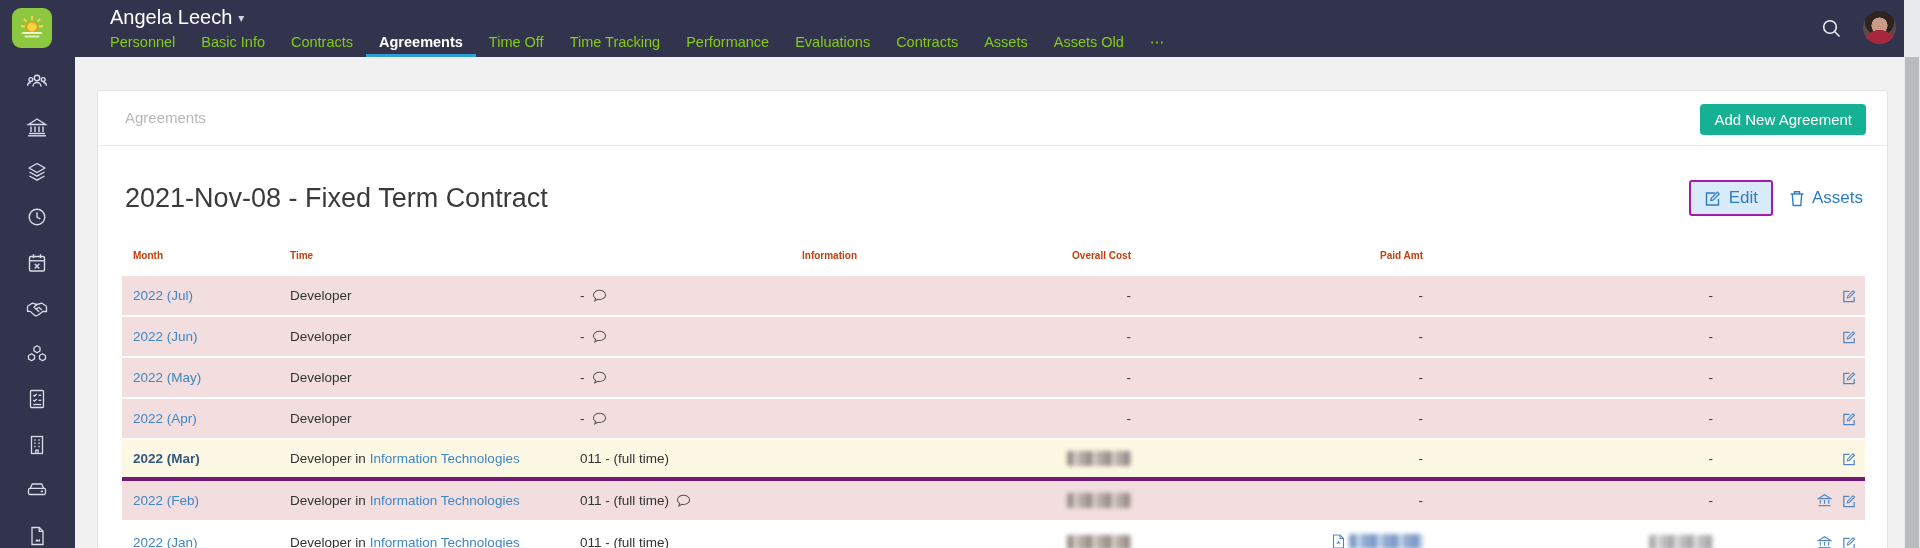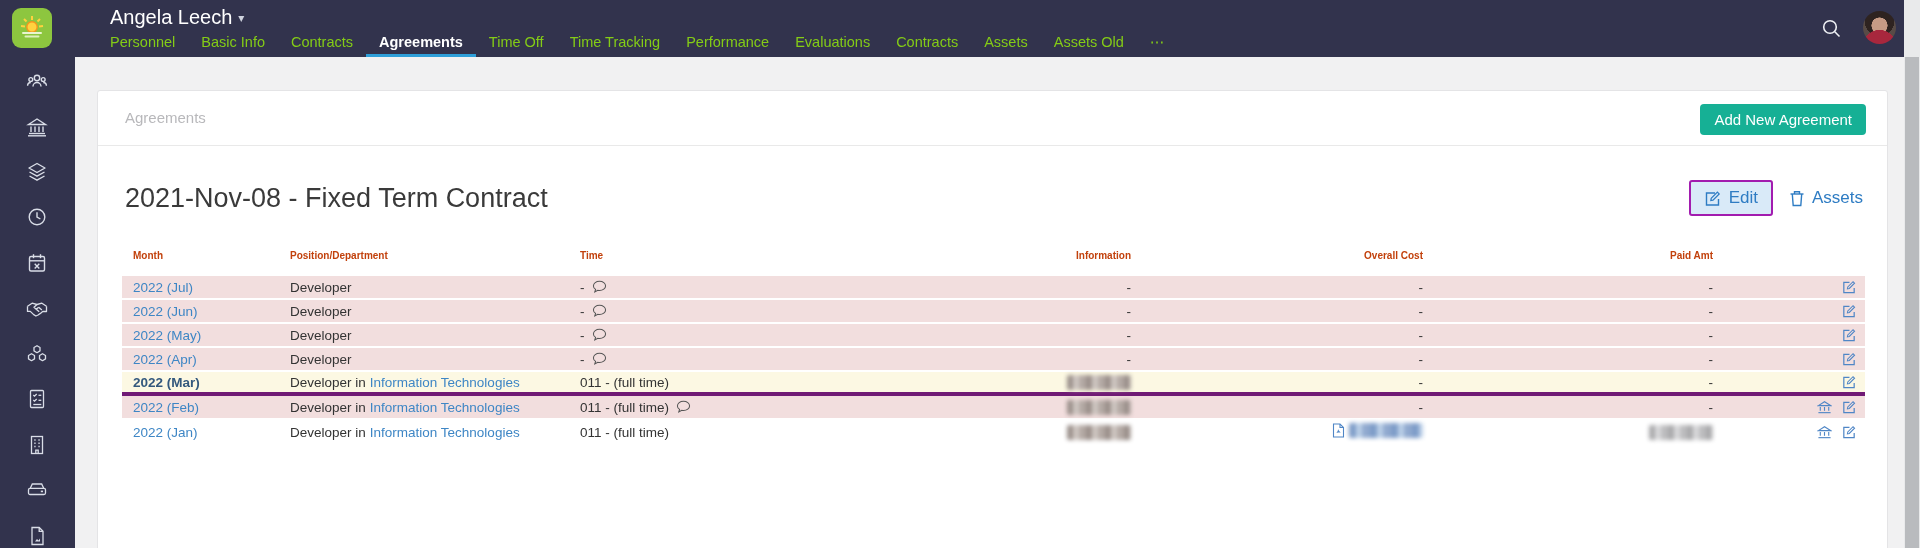--- a/index.html
+++ b/index.html
@@ -45,21 +45,21 @@
   .contract-title { font-size:27px; font-weight:400; color:#3a3a3a; }
   .title-actions { display:flex; align-items:center; }
   .edit-btn { display:inline-flex; align-items:center; gap:8px; border:2px solid #a21caf; background:#d9eaf8;
               color:#2e7cc3; font-size:17px; padding:6px 13px; border-radius:3px; cursor:pointer; font-family:inherit; }
   .delete-link { display:inline-flex; align-items:center; gap:7px; color:#2e7cc3; font-size:17px;
                  margin-left:16px; cursor:pointer; }
 
   
   .tbl { width:1743px; }
   .trow { display:grid; grid-template-columns:157px 290px 290px 274px 292px 290px 1fr;
-          height:24px; align-items:center; }
+          height:41px; align-items:center; }
   .thead { height:30px; margin-bottom:6px; }
   .thead .c { font-size:10px; font-weight:700; color:#c2410c; }
   .c { padding-left:11px; font-size:13.5px; color:#333; }
   .c.num { text-align:right; padding-left:0; padding-right:2px; }
   .c.act { display:flex; justify-content:flex-end; align-items:center; gap:9px; padding-right:8px; }
   .row-red { background:#f2dede; border-bottom:2px solid #fff; }
   .row-yellow { background:#fcf8e3; border-bottom:4px solid #701a75; }
   .row-white { background:#fff; }
   a.lnk { color:#3e86c5; text-decoration:none; cursor:pointer; }
   .row-current a.month-lnk { color:#33587d; font-weight:700; }
@@ -242,21 +242,20 @@
               <path d="M3.3 4l.9 11.5h7.6L12.7 4" stroke="#2e7cc3" stroke-width="1.4" fill="none"></path>
             </svg>
           <span>Assets</span>
         </span>
       </div>
     </div>
 
     <div class="tbl">
       <div class="trow thead">
         <div class="c">Month</div>
-        <div class="c">Position/Department</div>
         <div class="c">Time</div>
         <div class="c num">Information</div>
         <div class="c num">Overall Cost</div>
         <div class="c num">Paid Amt</div>
         <div class="c"></div>
       </div>
 
       <div class="trow row-red">
         <div class="c"><a class="lnk month-lnk">2022 (Jul)</a></div>
         <div class="c pos-cell"><span>Developer</span></div>

